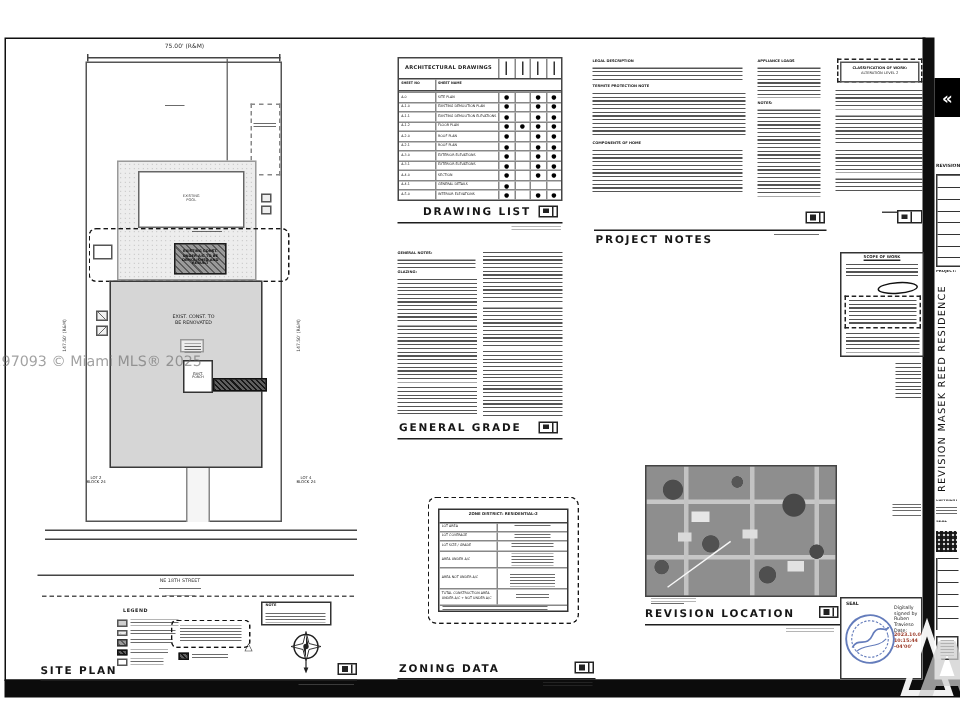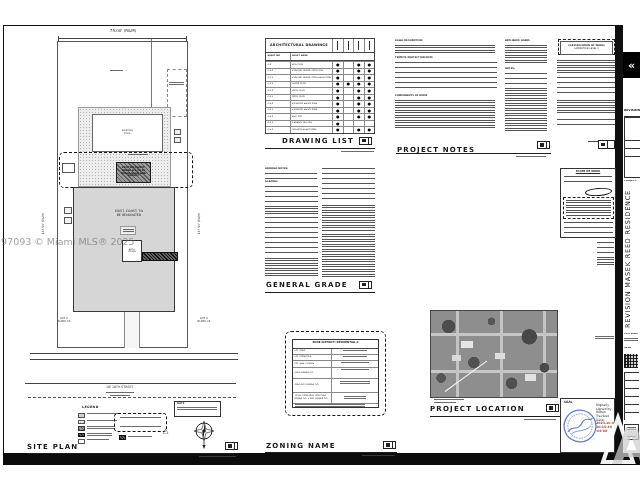--- a/index.html
+++ b/index.html
@@ -322,39 +322,39 @@
       <div style="flex:1;display:flex;align-items:center;justify-content:center;">
           <div class="gks" style="width:22px;height:4px;"></div>
         </div>
     </div>
     <div class="trow" style="flex:1;">
       <div style="flex:1;display:flex;align-items:center;">
           <div class="gks" style="width:70px;height:3px;margin-left:2px;"></div>
         </div>
     </div>
   </div>
-  <div class="a h1" style="left:266px;top:442px;">ZONING NAME</div>
+  <div class="a h1" style="left:266px;top:442px;">ZONING DATA</div>
   <div class="a uline" style="left:265px;top:452px;width:132px;"></div>
   <div class="a ref" style="left:383px;top:441px;">
       <i></i>
     </div>
   <div class="a gks" style="left:362px;top:455px;width:33px;height:2px;"></div>
 
   <div class="a f24 bold" style="left:395px;top:40px;">LEGAL DESCRIPTION</div>
   <div class="a gk" style="left:395px;top:45px;width:100px;height:9px;"></div>
   <div class="a f24 bold" style="left:395px;top:57px;">TERMITE PROTECTION NOTE</div>
   <div class="a gk" style="left:395px;top:62px;width:102px;height:30px;"></div>
   <div class="a f24 bold" style="left:395px;top:95px;">COMPONENTS OF HOME</div>
   <div class="a gk" style="left:395px;top:100px;width:100px;height:28px;"></div>
   <div class="a f24 bold" style="left:505px;top:40px;">APPLIANCE LOADS</div>
   <div class="a gk" style="left:505px;top:45px;width:42px;height:20px;"></div>
   <div class="a f24 bold" style="left:505px;top:68px;">NOTES:</div>
   <div class="a gk" style="left:505px;top:73px;width:42px;height:58px;"></div>
 
-  <div class="a h1" style="left:397px;top:146px;">PROJECT NOTES</div>
+  <div class="a h1" style="left:397px;top:156px;">PROJECT NOTES</div>
   <div class="a ref" style="left:537px;top:141px;">
       <i></i>
     </div>
   <div class="a uline" style="left:396px;top:153px;width:155px;"></div>
   <div class="a gks" style="left:516px;top:156px;width:30px;height:2px;"></div>
 
   <div class="a" style="left:558px;top:39px;width:57px;height:16px;border:1px dashed #222;background:#fff;">
     <div class="col c" style="margin:1px;border:.5px solid #555;height:12px;">
       <div class="f24 bold">CLASSIFICATION OF WORK:</div>
       <div class="f24">ALTERATION LEVEL 2</div>
@@ -397,21 +397,21 @@
                 linear-gradient(90deg,#c3c3c3,#c3c3c3), linear-gradient(90deg,#c3c3c3,#c3c3c3),
                 linear-gradient(90deg,#c3c3c3,#c3c3c3),
                 linear-gradient(#c7c7c7,#c7c7c7), linear-gradient(#c7c7c7,#c7c7c7);
               background-size:auto,auto,auto,auto,auto,auto,auto,12px 7px,10px 6px,11px 7px,9px 6px,3px 100%,3px 100%,3px 100%,100% 3px,100% 3px;
               background-position:0 0,0 0,0 0,0 0,0 0,0 0,0 0,26% 38%,55% 52%,82% 80%,18% 55%,20% 0,56% 0,91% 0,0 27%,0 71%;
               background-repeat:no-repeat;">
     <div style="position:absolute;left:14px;top:80px;width:52px;height:.9px;background:#f7f7f7;transform:rotate(-36deg);transform-origin:left center;"></div>
   </div>
   <div class="a gks" style="left:434px;top:399px;width:30px;height:2px;"></div>
   <div class="a gks" style="left:434px;top:402px;width:22px;height:2px;"></div>
-  <div class="a h1" style="left:430px;top:405px;">PROJECT LOCATION</div>
+  <div class="a h1" style="left:430px;top:405px;">REVISION LOCATION</div>
   <div class="a uline" style="left:430px;top:416px;width:130px;"></div>
   <div class="a ref" style="left:546px;top:404px;">
       <i></i>
     </div>
   <div class="a gks" style="left:524px;top:418.5px;width:32px;height:2px;"></div>
 
   <div class="a" style="left:560px;top:398px;width:55px;height:55px;border:.8px solid #333;background:#fff;">
     <div class="f3 bold" style="margin:2px 0 0 3px;">SEAL</div>
     <svg width="36" height="36" viewBox="0 0 34 34" style="position:absolute;left:1px;top:9px;opacity:.85;transform:rotate(-12deg);">
       <g stroke="#4a66b0" fill="none">

